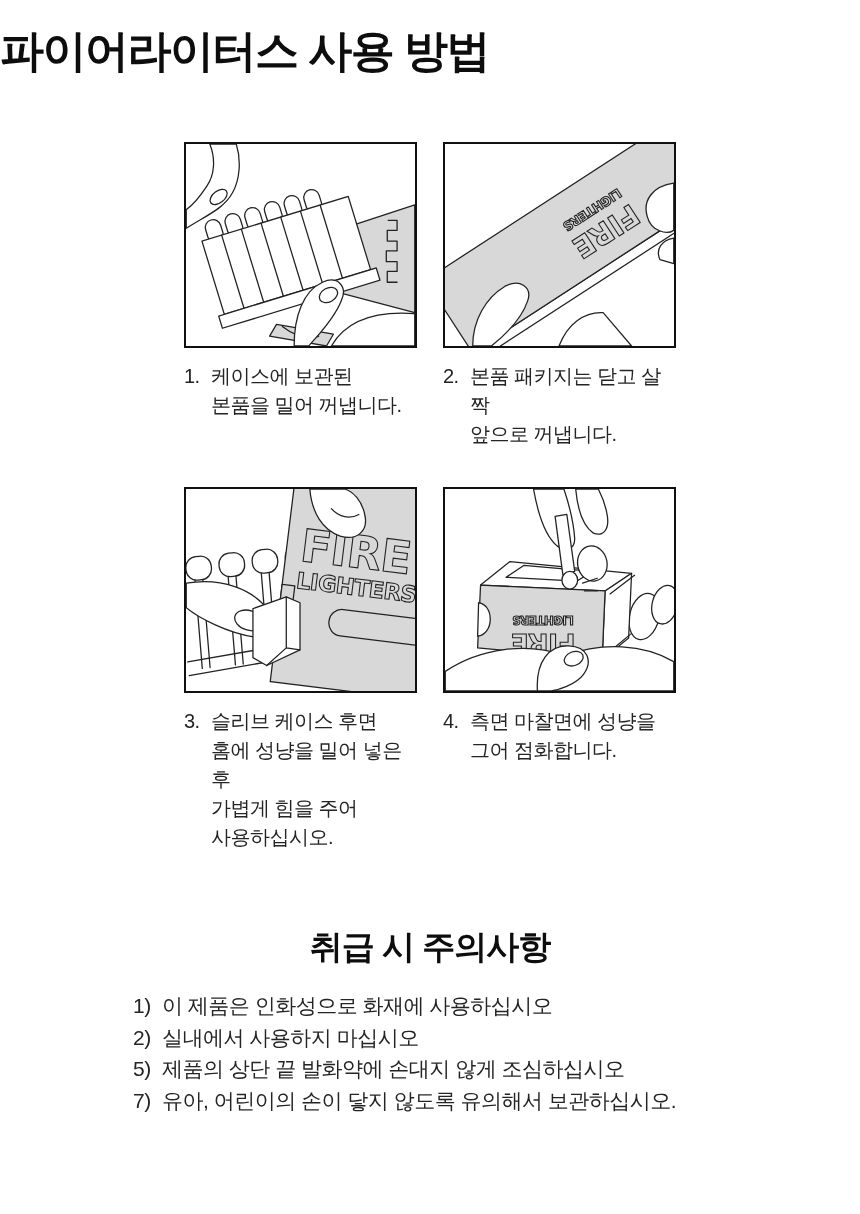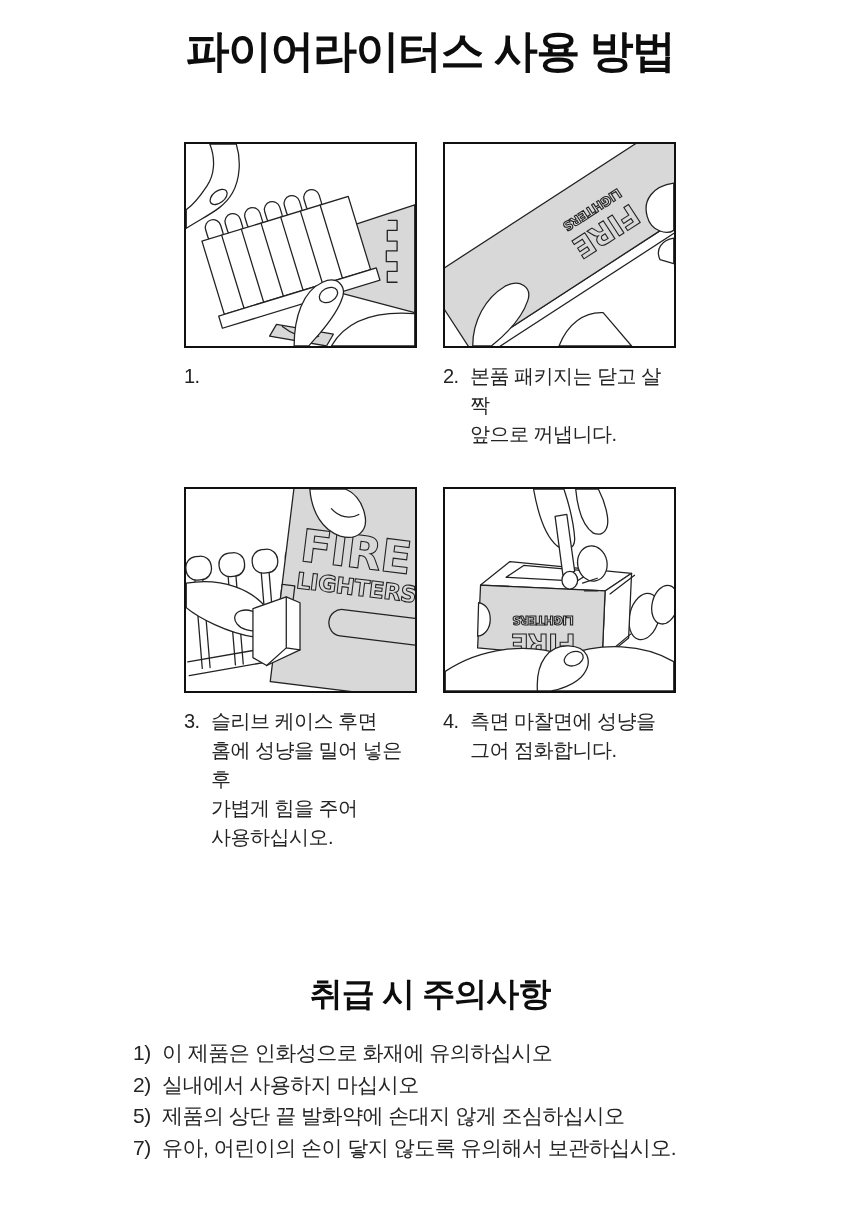--- a/index.html
+++ b/index.html
@@ -5,21 +5,21 @@
   * { margin:0; padding:0; box-sizing:border-box; }
   html,body { background:#ffffff; }
   body {
     width:860px; height:1214px; margin:0 auto; overflow:hidden;
     font-family:"Liberation Sans","DejaVu Sans",sans-serif;
     color:#1f1f1f; -webkit-font-smoothing:antialiased;
   }
   .page { width:860px; height:1214px; background:#fff; position:relative; }
 
   .title {
-    margin-top:26px; text-align:center;
+    margin-top:26px; text-align:left;
     font-size:44px; line-height:1.15; font-weight:700;
     letter-spacing:-1.5px; color:#0d0d0d;
   }
 
   .figures {
     width:492px; margin:65px auto 0;
     display:grid; grid-template-columns:233px 233px; column-gap:26px;
   }
   figure { margin:0; }
   .panel {
@@ -28,21 +28,21 @@
   }
   .panel svg { display:block; width:100%; height:100%; }
   figcaption {
     display:flex; margin:14px 0 38px;
     font-size:20px; line-height:29px; color:#242424; letter-spacing:-0.5px;
   }
   .stepnum { flex:none; width:27px; }
   .steptxt { white-space:pre-line; }
 
   .sub {
-    margin-top:84px; text-align:center;
+    margin-top:37px; text-align:center;
     font-size:33px; line-height:1.2; font-weight:700;
     letter-spacing:-1px; color:#0d0d0d;
   }
 
   .plist {
     list-style:none; margin:24px 0 0 133px;
     font-size:21px; line-height:31.5px; color:#242424; letter-spacing:-0.5px;
   }
   .pnum { display:inline-block; min-width:29px; }
 
@@ -94,20 +94,22 @@
           <path class="ln" d="M126,192 l9,4 l-10,4"></path>
 
           <path class="wh" d="M110,206 C110,176 119,150 139,141 C154,134 165,145 158,160 C150,180 133,196 125,206 Z"></path>
           <ellipse class="wh" cx="145" cy="154" rx="10" ry="7" transform="rotate(-30 145 154)"></ellipse>
 
           <path class="wh" d="M148,206 C163,180 192,170 233,173 L233,206 Z"></path>
         </svg>
       </div>
       <figcaption>
         <span class="stepnum">1.</span>
+        <span class="steptxt">케이스에 보관된
+본품을 밀어 꺼냅니다.</span>
       </figcaption>
     </figure>
 
     <figure>
       <div class="panel">
         <svg viewBox="0 0 233 206">
           <g transform="rotate(-33 116 110)">
             <rect class="wh" x="-45" y="148" width="340" height="10"></rect>
             <rect class="gy" x="-45" y="60" width="340" height="88"></rect>
             <g transform="translate(168,104) rotate(180)" text-anchor="middle">
@@ -212,19 +214,19 @@
         <span class="steptxt">측면 마찰면에 성냥을
 그어 점화합니다.</span>
       </figcaption>
     </figure>
 
   </div>
 
   <h2 class="sub">취급 시 주의사항</h2>
 
   <ul class="plist">
-    <li><span class="pnum">1)</span><span>이 제품은 인화성으로 화재에 유의하십시오</span></li>
+    <li><span class="pnum">1)</span><span>이 제품은 인화성으로 화재에 사용하십시오</span></li>
     <li><span class="pnum">2)</span><span>실내에서 사용하지 마십시오</span></li>
     <li><span class="pnum">5)</span><span>제품의 상단 끝 발화약에 손대지 않게 조심하십시오</span></li>
     <li><span class="pnum">7)</span><span>유아, 어린이의 손이 닿지 않도록 유의해서 보관하십시오.</span></li>
   </ul>
 
 </div>
 
 </body></html>

